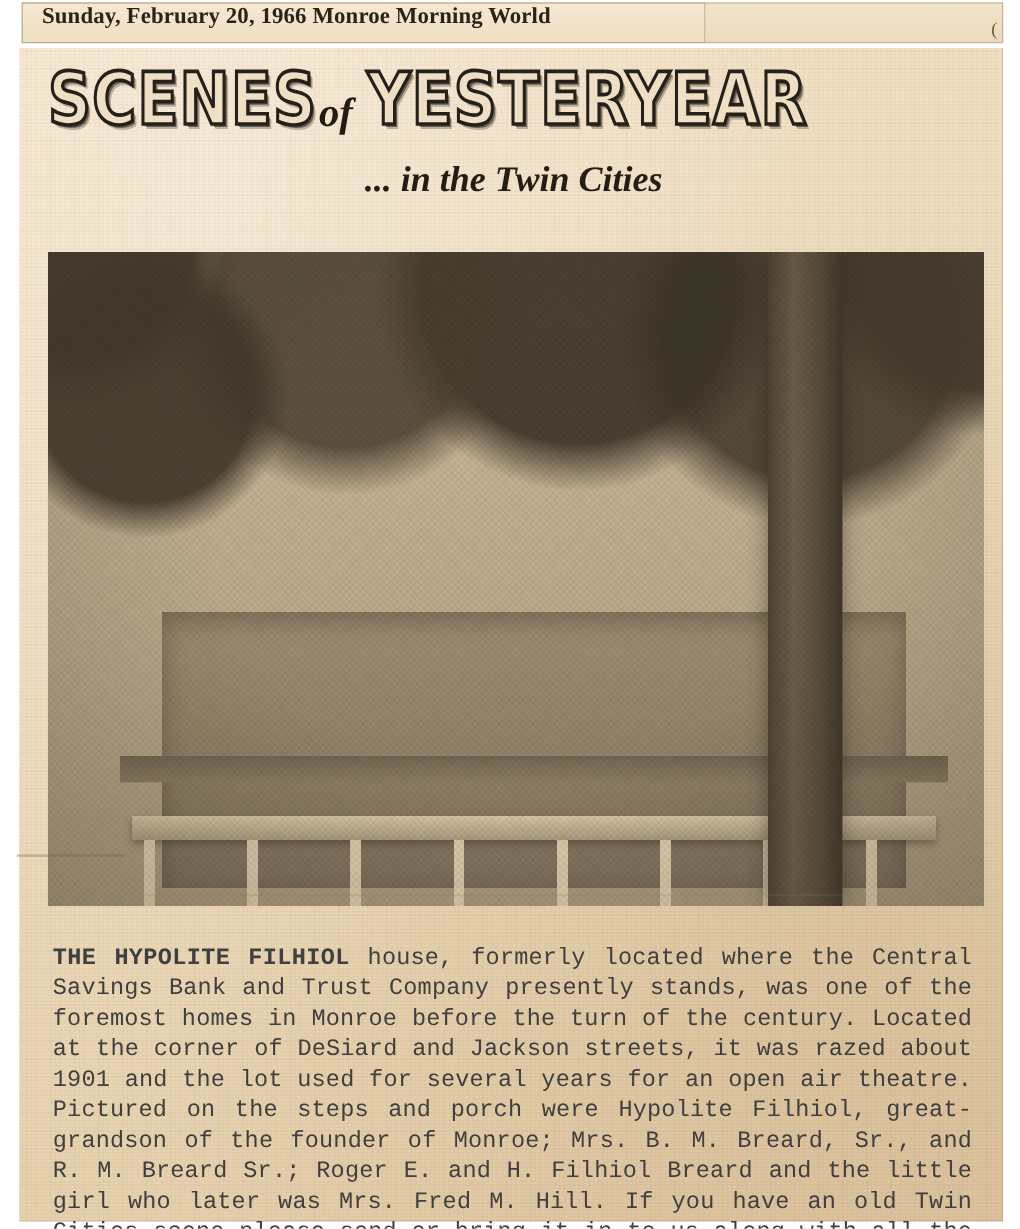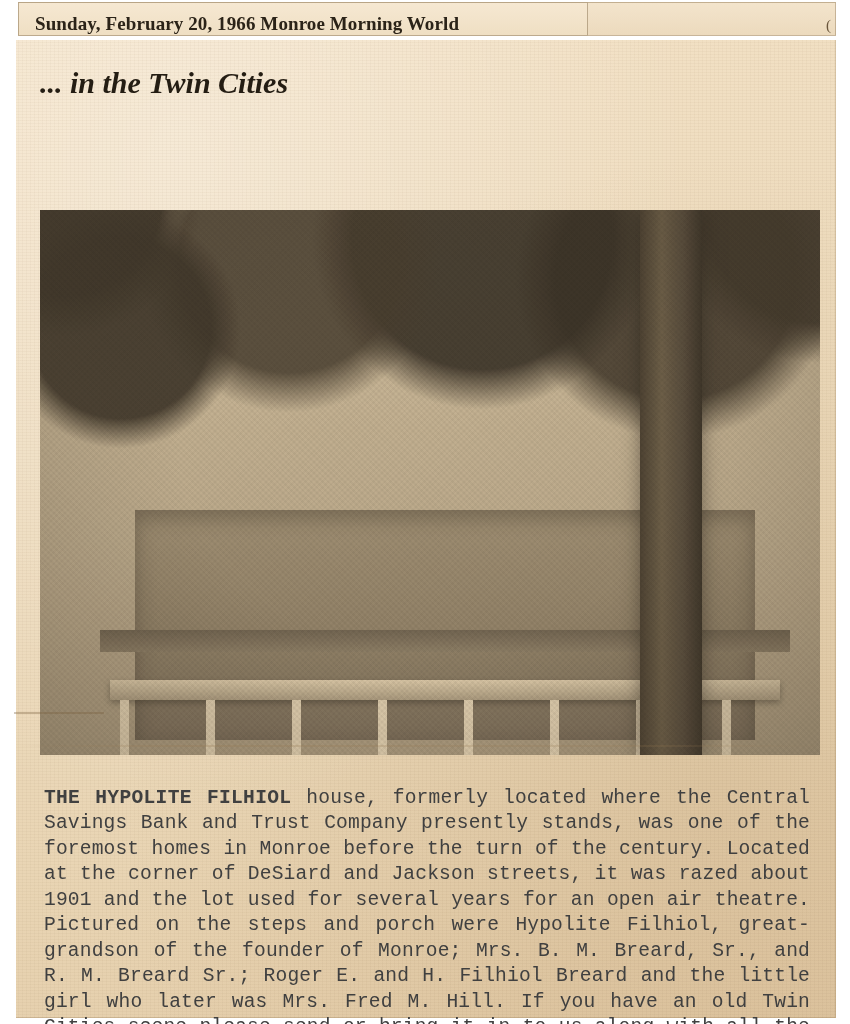--- a/index.html
+++ b/index.html
@@ -72,21 +72,21 @@
   .masthead {
     position: absolute;
     left: 18px;
     top: 2px;
     width: 570px;
     height: 34px;
     background: linear-gradient(180deg, #f6e8d2 0%, #efdfc3 100%);
     border: 1px solid rgba(120,95,60,0.45);
     box-sizing: border-box;
     display: flex;
-    align-items: flex-end;
+    align-items: flex-start;
     padding-left: 16px;
     overflow: hidden;
   }
   .masthead-text {
     font-family: "Liberation Serif", serif;
     font-weight: bold;
     font-size: 19px;
     letter-spacing: 0.1px;
     color: #2b2318;
     white-space: nowrap;
@@ -152,27 +152,27 @@
     font-family: "Liberation Serif", serif;
     font-style: italic;
     font-weight: bold;
     font-size: 34px;
     color: #221c12;
     padding: 0 12px 0 14px;
     position: relative;
     top: -2px;
   }
   .subtitle {
-    text-align: left;
+    text-align: center;
     font-family: "Liberation Serif", serif;
     font-style: italic;
     font-weight: bold;
     font-size: 30px;
     color: #241d13;
-    margin-top: 0;
+    margin-top: 14px;
     padding-right: 4px;
   }
 
   
   .photo {
     position: absolute;
     left: 40px;
     top: 210px;
     width: 780px;
     height: 545px;
@@ -306,20 +306,25 @@
   <div class="edge-bottom"></div>
 
   <div class="masthead">
     <span class="masthead-text">Sunday, February 20, 1966 Monroe Morning World</span>
   </div>
   <div class="masthead-right">
     <span class="corner-mark">(</span>
   </div>
 
   <div class="headline-block">
+    <div class="big-title">
+      <span class="word-outline">SCENES</span>
+      <span class="word-of">of</span>
+      <span class="word-outline">YESTERYEAR</span>
+    </div>
     <div class="subtitle">... in the Twin Cities</div>
   </div>
 
   <div class="photo">
     <div class="sky"></div>
     <div class="canopy"></div>
     <div class="house"></div>
     <div class="roofline"></div>
     <div class="porch-roof"></div>
     <div class="columns"></div>

